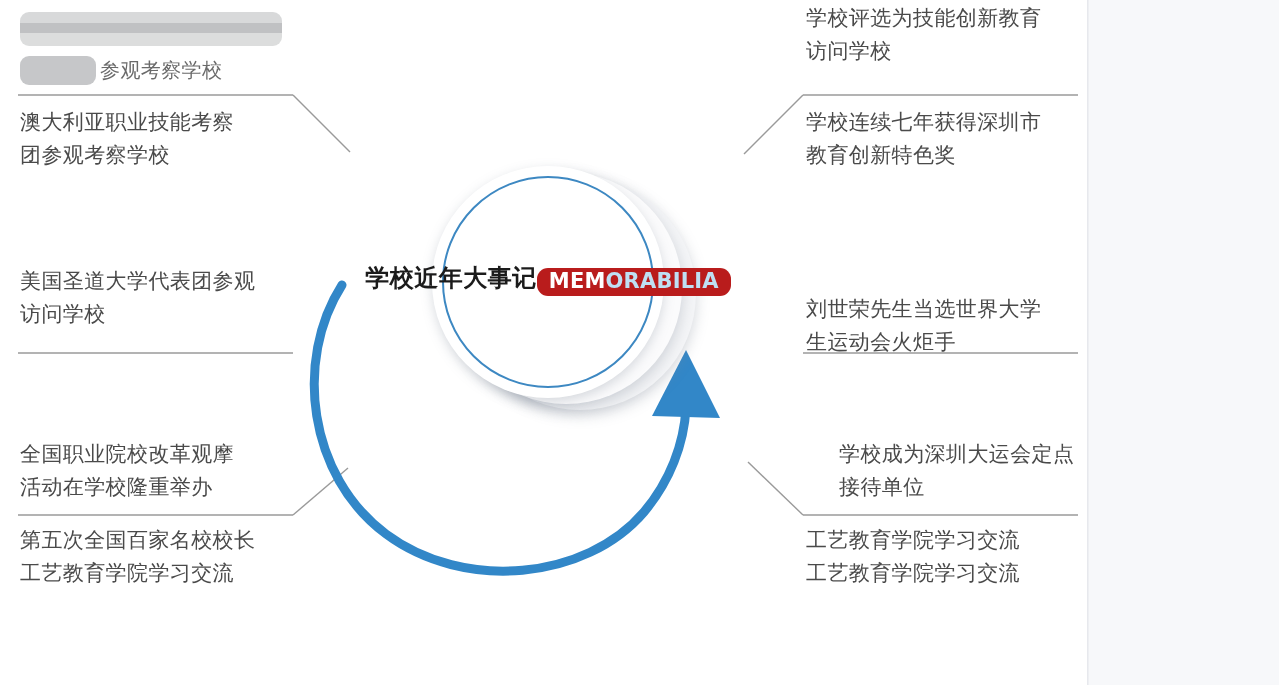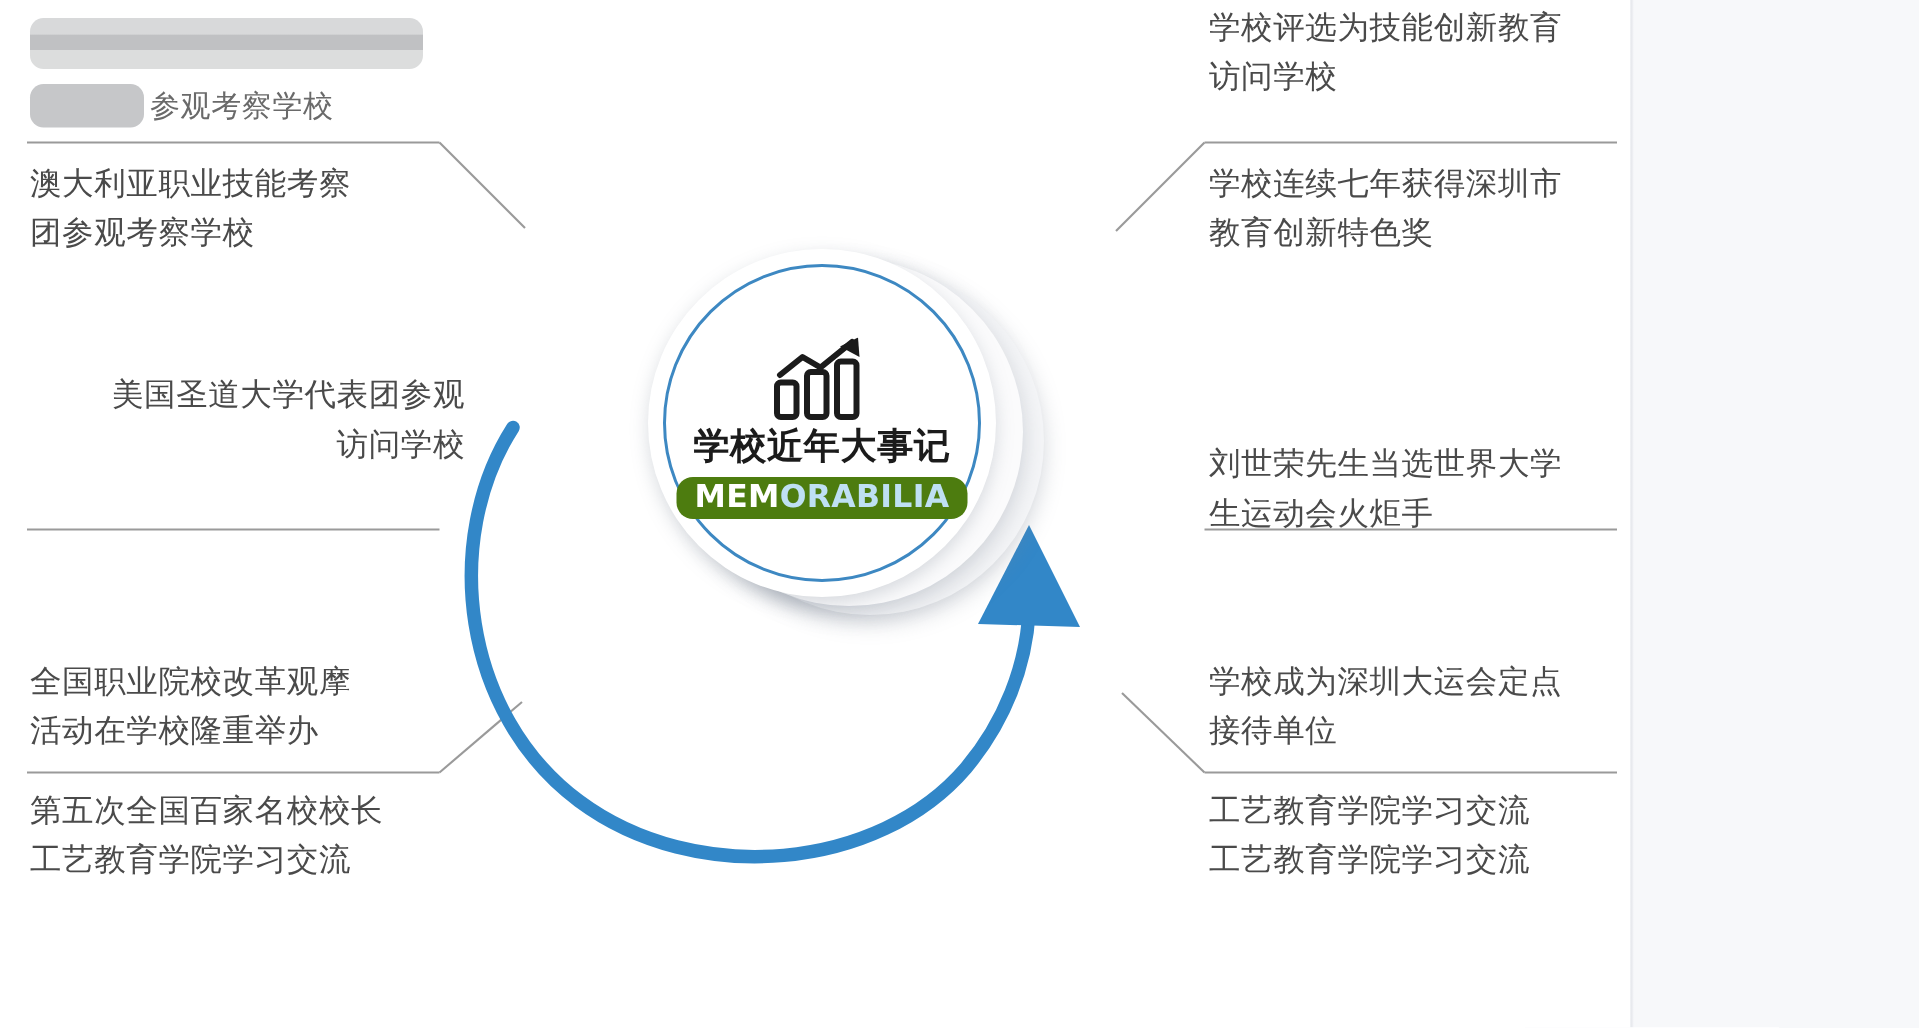--- a/index.html
+++ b/index.html
@@ -81,21 +81,21 @@
     border: 2.4px solid #3d88c2;
     box-sizing: border-box;
   }
   #emblem-content {
     position: absolute;
     left: 22px;
     top: 18px;
     width: 212px;
     height: 212px;
     display: flex;
-    flex-direction: column;
+    flex-direction: row;
     align-items: center;
     justify-content: center;
   }
   #chart-icon {
     margin-top: 6px;
     margin-bottom: 4px;
   }
   #emblem-title {
     font-family: "DejaVu Sans", "Liberation Sans", sans-serif;
     font-size: 24px;
@@ -104,21 +104,21 @@
     letter-spacing: 0.5px;
     line-height: 1;
     margin-bottom: 9px;
     white-space: nowrap;
   }
   #memorabilia-badge {
     position: relative;
     display: inline-block;
     padding: 3px 12px 4px 12px;
     border-radius: 11px;
-    background: #4d7c0f;
+    background: #b91c1c;
     line-height: 1;
     white-space: nowrap;
   }
   #memorabilia-badge .part-a {
     font-family: "DejaVu Sans", "Liberation Sans", sans-serif;
     font-size: 21px;
     font-weight: 700;
     color: #ffffff;
     letter-spacing: 0.2px;
   }
@@ -240,21 +240,21 @@
     <div class="redact" id="redact-1"></div>
     <div class="redact" id="redact-2"></div>
     <div id="entry-1-tail">参观考察学校</div>
   </div>
 
   <div class="entry left" style="top:106px;">
     <div>澳大利亚职业技能考察</div>
     <div>团参观考察学校</div>
   </div>
 
-  <div class="entry left" style="top:247px;text-align:right;">
+  <div class="entry left" style="top:265px;">
     <div>美国圣道大学代表团参观</div>
     <div>访问学校</div>
   </div>
 
   <div class="entry left" style="top:438px;">
     <div>全国职业院校改革观摩</div>
     <div>活动在学校隆重举办</div>
   </div>
 
   <div class="entry left" style="top:524px;">
@@ -270,21 +270,21 @@
   <div class="entry right" style="top:106px;">
     <div>学校连续七年获得深圳市</div>
     <div>教育创新特色奖</div>
   </div>
 
   <div class="entry right" style="top:265px;margin-top:28px;">
     <div>刘世荣先生当选世界大学</div>
     <div>生运动会火炬手</div>
   </div>
 
-  <div class="entry right" style="top:438px;">
+  <div class="entry right" style="top:438px;margin-left:33px;">
     <div>学校成为深圳大运会定点</div>
     <div>接待单位</div>
   </div>
 
   <div class="entry right" style="top:524px;">
     <div>工艺教育学院学习交流</div>
     <div>工艺教育学院学习交流</div>
   </div>
 
 </div>

